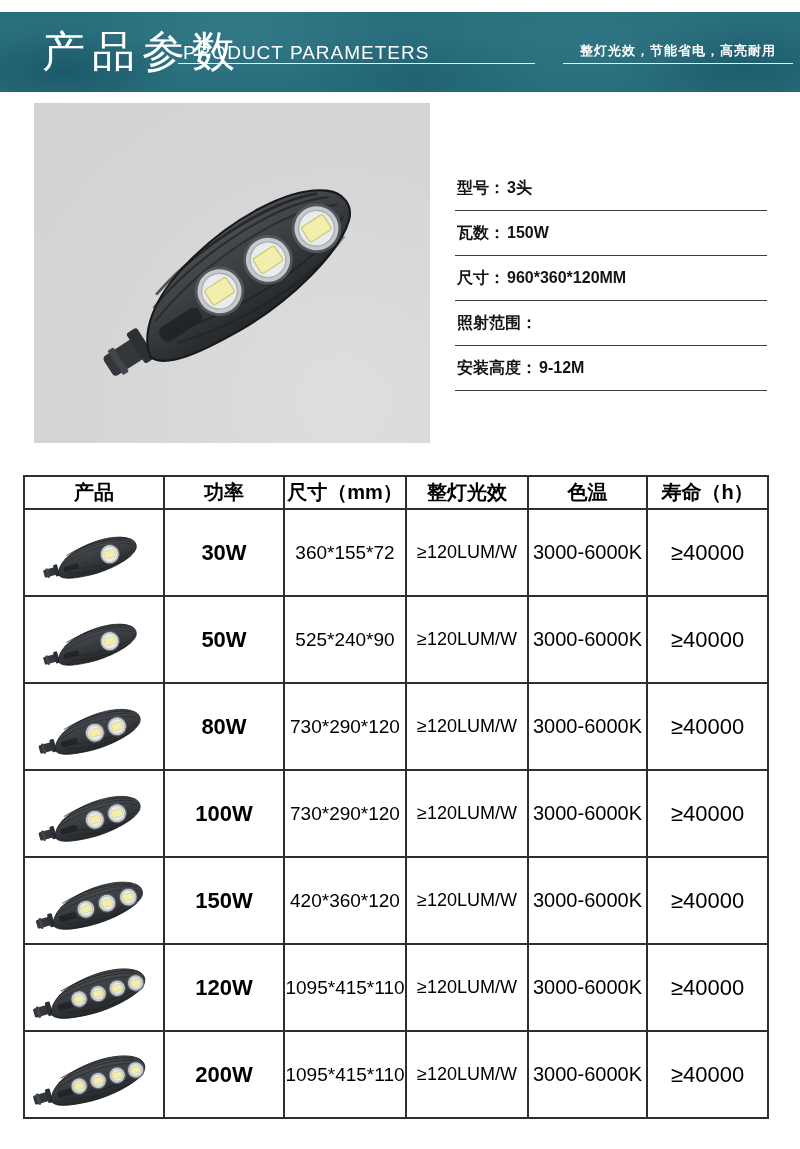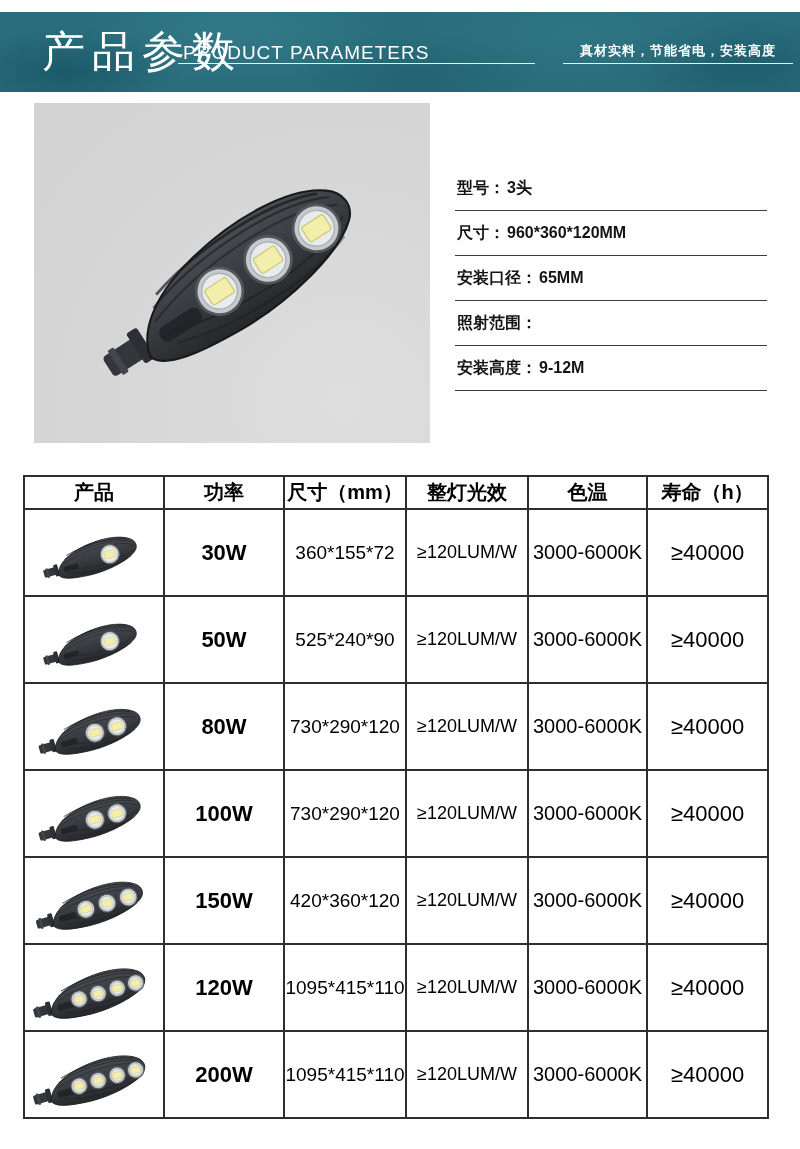--- a/index.html
+++ b/index.html
@@ -71,21 +71,21 @@
   td.c-lifespan{font-size:22px;margin-left:36px;}
   td.c-product svg{display:block;margin:0 auto;}
 </style>
 </head>
 <body>
 
 <header class="band">
   <h1 class="band-title">产品参数</h1>
   <div class="band-sub">PRODUCT PARAMETERS</div>
   <div class="band-sub-line"></div>
-  <div class="band-tagline">真材实料，节能省电，安装高度</div>
+  <div class="band-tagline">整灯光效，节能省电，高亮耐用</div>
   <div class="band-tag-line"></div>
 </header>
 
 <div class="photo">
   <span id="hero-lamp">
       <svg viewBox="0 0 250 220" xmlns="http://www.w3.org/2000/svg">
         <defs>
           <linearGradient id="lg0" x1="0" y1="0" x2="0" y2="1">
             <stop offset="0" stop-color="#4a4e53"></stop>
             <stop offset="1" stop-color="#25282b"></stop>
@@ -115,26 +115,26 @@
       </svg>
     </span>
 </div>
 
 <ul class="specs" id="spec-list">
     <li>
       <span>型号：</span>
       <span>3头</span>
     </li>
     <li>
+      <span>瓦数：</span>
+      <span>150W</span>
+    </li>
+    <li>
       <span>尺寸：</span>
       <span>960*360*120MM</span>
-    </li>
-    <li>
-      <span>安装口径：</span>
-      <span>65MM</span>
     </li>
     <li>
       <span>照射范围：</span>
       <span></span>
     </li>
     <li>
       <span>安装高度：</span>
       <span>9-12M</span>
     </li>
   </ul>

